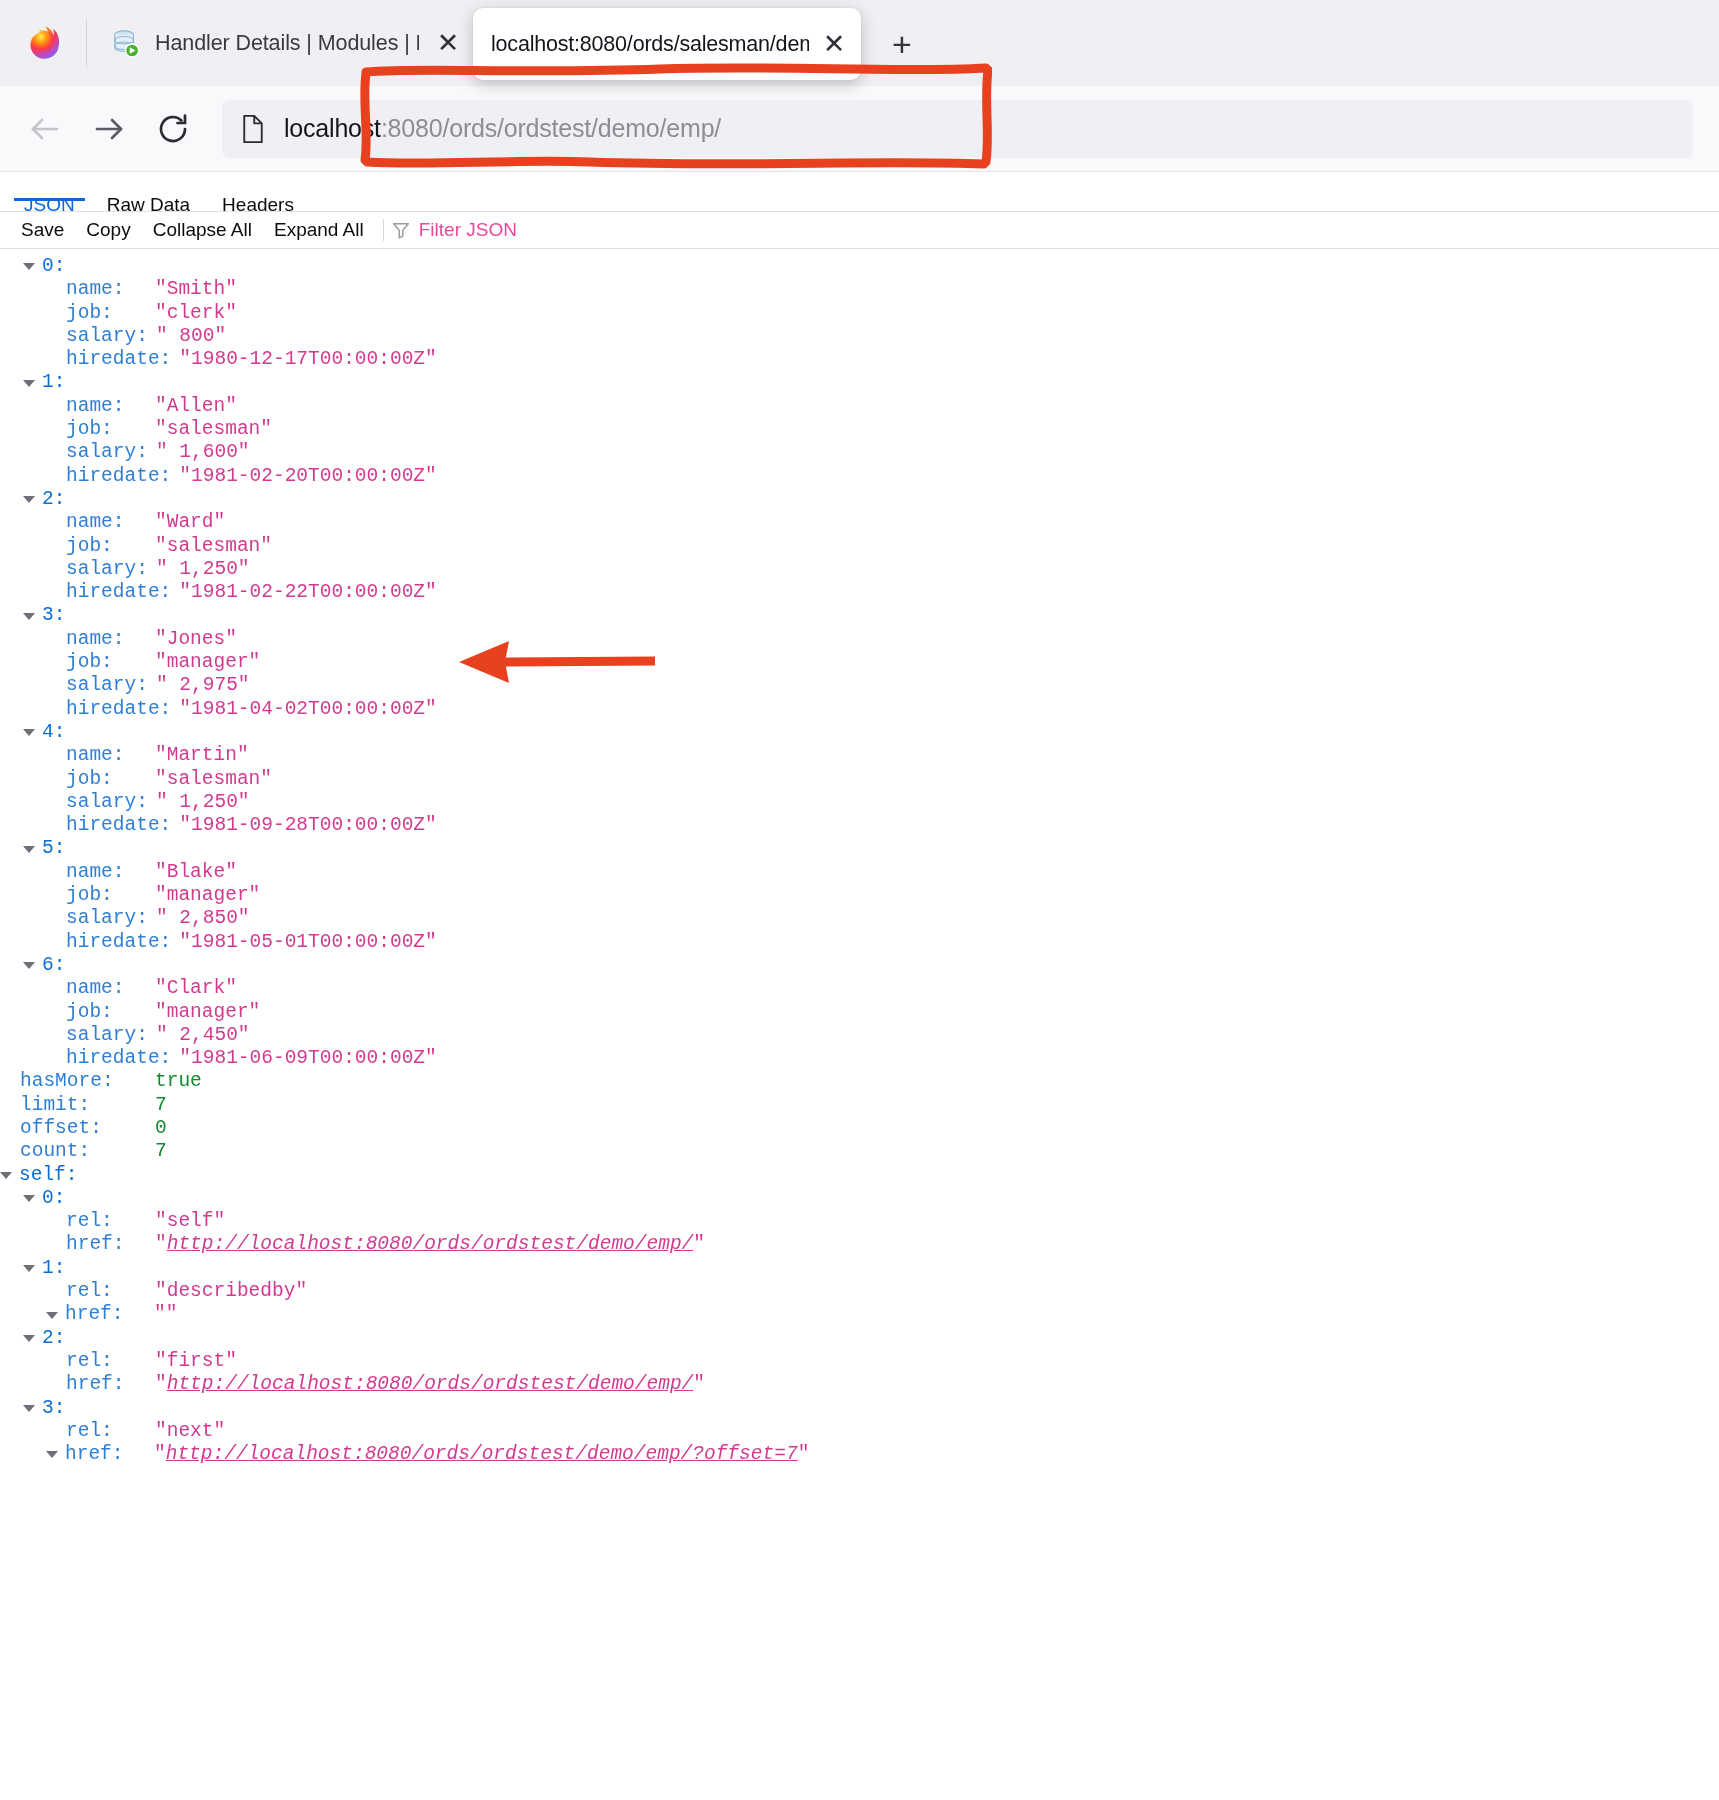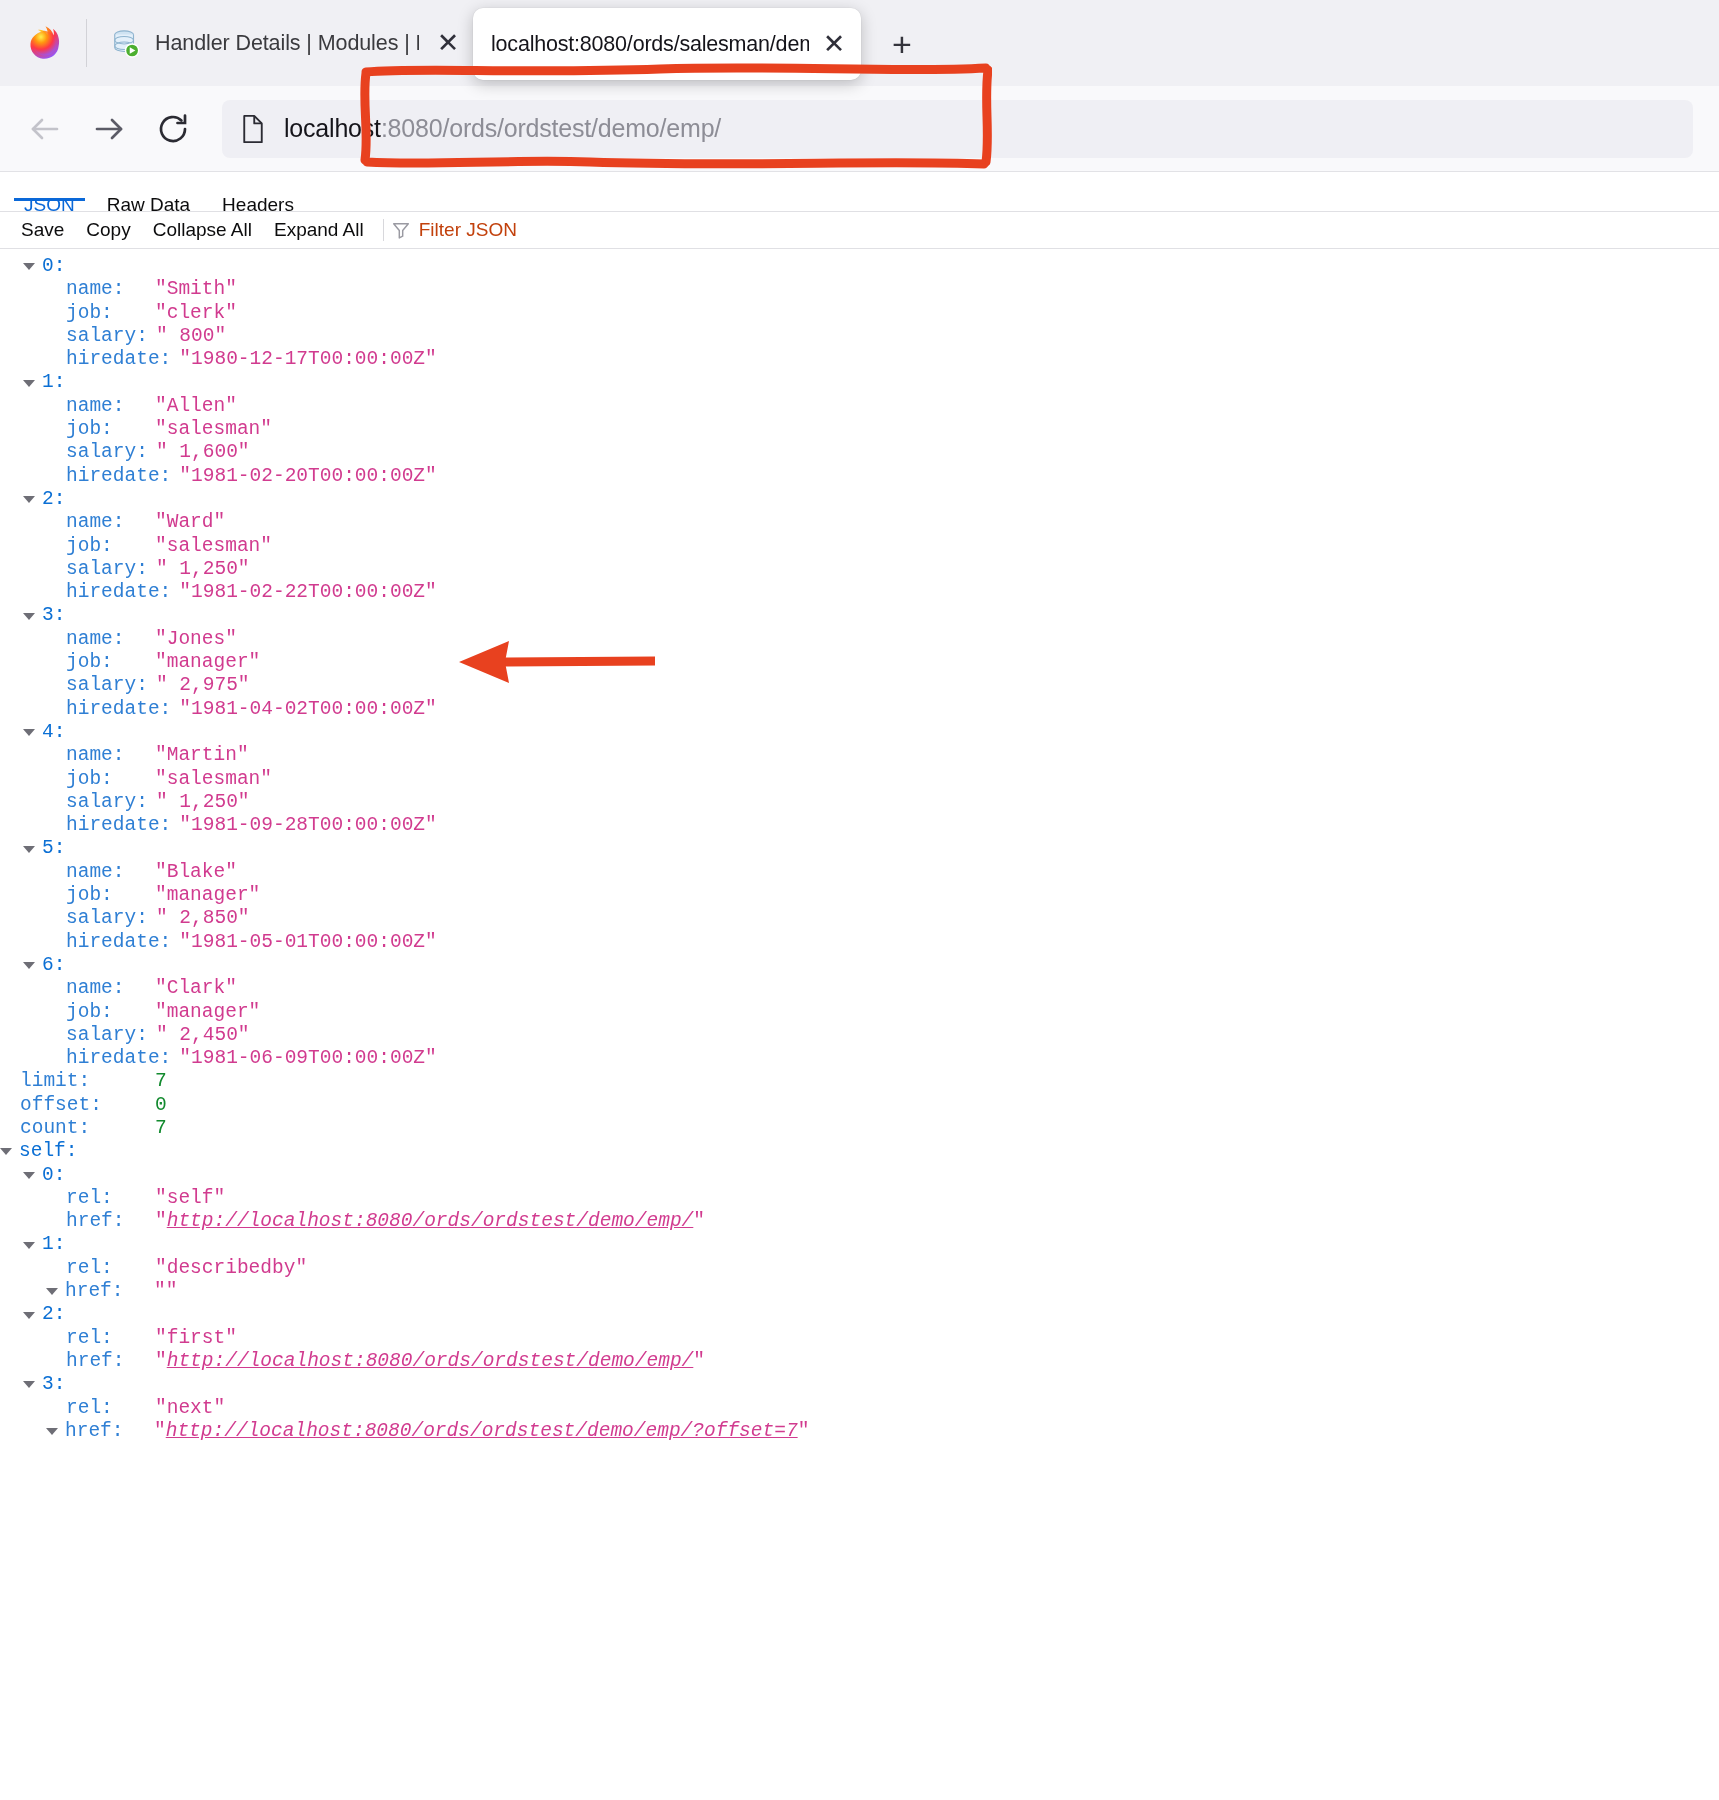--- a/index.html
+++ b/index.html
@@ -193,21 +193,21 @@
   }
   .dt-btn {
     font-size: 19px;
     color: #0c0c0d;
     padding: 0 11px;
     white-space: nowrap;
   }
   .dt-div { width: 1px; height: 22px; background: #d8d8dc; margin: 0 8px; }
   .dt-filter {
     display: flex; align-items: center; gap: 9px;
-    font-size: 19px; color: #c2410c;
+    font-size: 19px; color: #ec4899;
   }
   .funnel { display:block; }
 
   .jsontree {
     font-family: "Liberation Mono", monospace;
     font-size: 19.5px;
     padding-top: 6px;
     line-height: 23.3px;
   }
   .jrow {
@@ -560,20 +560,27 @@
         <div class="jrow">
           <span class="sp" style="width: 46px;"></span>
           <span class="sp" style="width: 20px;"></span>
           <span class="k-prop">hiredate:</span>
           <span class="sp" style="width: 8px;"></span>
           <span class="v-str">"1981-06-09T00:00:00Z"</span>
         </div>
         <div class="jrow">
           <span class="sp" style="width: 0px;"></span>
           <span class="sp" style="width: 20px;"></span>
+          <span class="k-prop">hasMore:</span>
+          <span class="sp" style="width: 41.4px;"></span>
+          <span class="v-bool">true</span>
+        </div>
+        <div class="jrow">
+          <span class="sp" style="width: 0px;"></span>
+          <span class="sp" style="width: 20px;"></span>
           <span class="k-prop">limit:</span>
           <span class="sp" style="width: 64.8px;"></span>
           <span class="v-num">7</span>
         </div>
         <div class="jrow">
           <span class="sp" style="width: 0px;"></span>
           <span class="sp" style="width: 20px;"></span>
           <span class="k-prop">offset:</span>
           <span class="sp" style="width: 53.1px;"></span>
           <span class="v-num">0</span>

